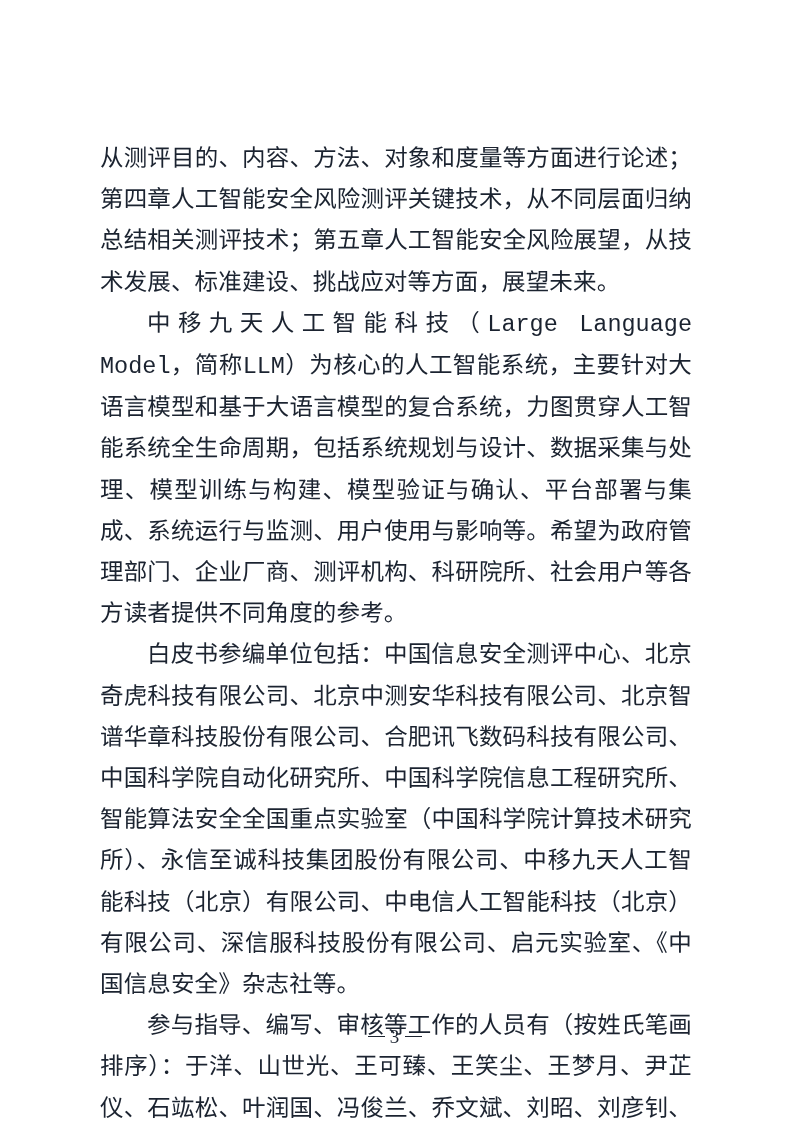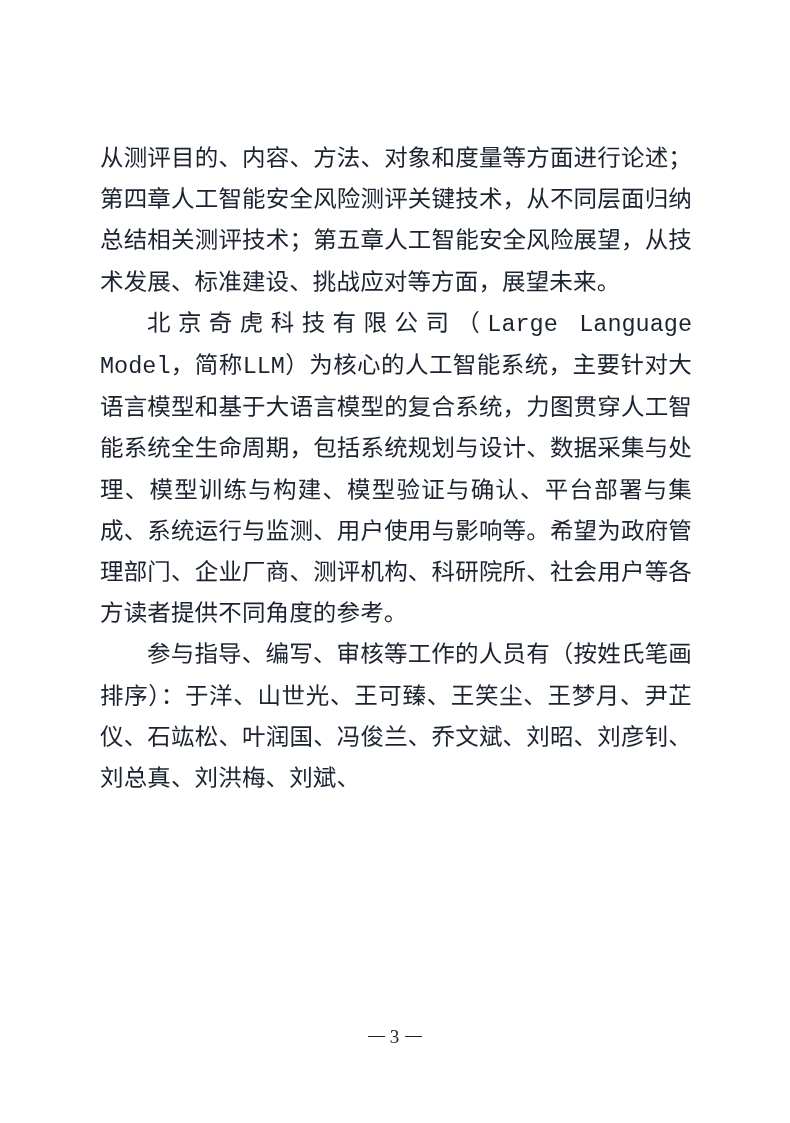--- a/index.html
+++ b/index.html
@@ -77,22 +77,23 @@
 </style>
 </head>
 <body>
 
 <div class="page">
 
   <div class="text-column">
 
     <p class="para no-indent">从测评目的、内容、方法、对象和度量等方面进行论述；第四章人工智能安全风险测评关键技术，从不同层面归纳总结相关测评技术；第五章人工智能安全风险展望，从技术发展、标准建设、挑战应对等方面，展望未来。</p>
 
-    <p class="para"><span>北京奇虎科技有限公司（</span><span class="latin">Large Language Model</span><span>，简称</span><span class="latin">LLM</span><span>）为核心的人工智能系统，主要针对大语言模型和基于大语言模型的复合系统，力图贯穿人工智能系统全生命周期，包括系统规划与设计、数据采集与处理、模型训练与构建、模型验证与确认、平台部署与集成、系统运行与监测、用户使用与影响等。希望为政府管理部门、企业厂商、测评机构、科研院所、社会用户等各方读者提供不同角度的参考。</span></p>
+    <p class="para"><span>中移九天人工智能科技（</span><span class="latin">Large Language Model</span><span>，简称</span><span class="latin">LLM</span><span>）为核心的人工智能系统，主要针对大语言模型和基于大语言模型的复合系统，力图贯穿人工智能系统全生命周期，包括系统规划与设计、数据采集与处理、模型训练与构建、模型验证与确认、平台部署与集成、系统运行与监测、用户使用与影响等。希望为政府管理部门、企业厂商、测评机构、科研院所、社会用户等各方读者提供不同角度的参考。</span></p>
 
+    <p class="para">白皮书参编单位包括：中国信息安全测评中心、北京奇虎科技有限公司、北京中测安华科技有限公司、北京智谱华章科技股份有限公司、合肥讯飞数码科技有限公司、中国科学院自动化研究所、中国科学院信息工程研究所、智能算法安全全国重点实验室（中国科学院计算技术研究所）、永信至诚科技集团股份有限公司、中移九天人工智能科技（北京）有限公司、中电信人工智能科技（北京）有限公司、深信服科技股份有限公司、启元实验室、《中国信息安全》杂志社等。</p>
 
     <p class="para">参与指导、编写、审核等工作的人员有（按姓氏笔画排序）：于洋、山世光、王可臻、王笑尘、王梦月、尹芷仪、石竑松、叶润国、冯俊兰、乔文斌、刘昭、刘彦钊、刘总真、刘洪梅、刘斌、</p>
 
   </div>
 
   <div class="footer">
     <span class="rule"></span><span class="folio">3</span><span class="rule"></span>
   </div>
 
 </div>

